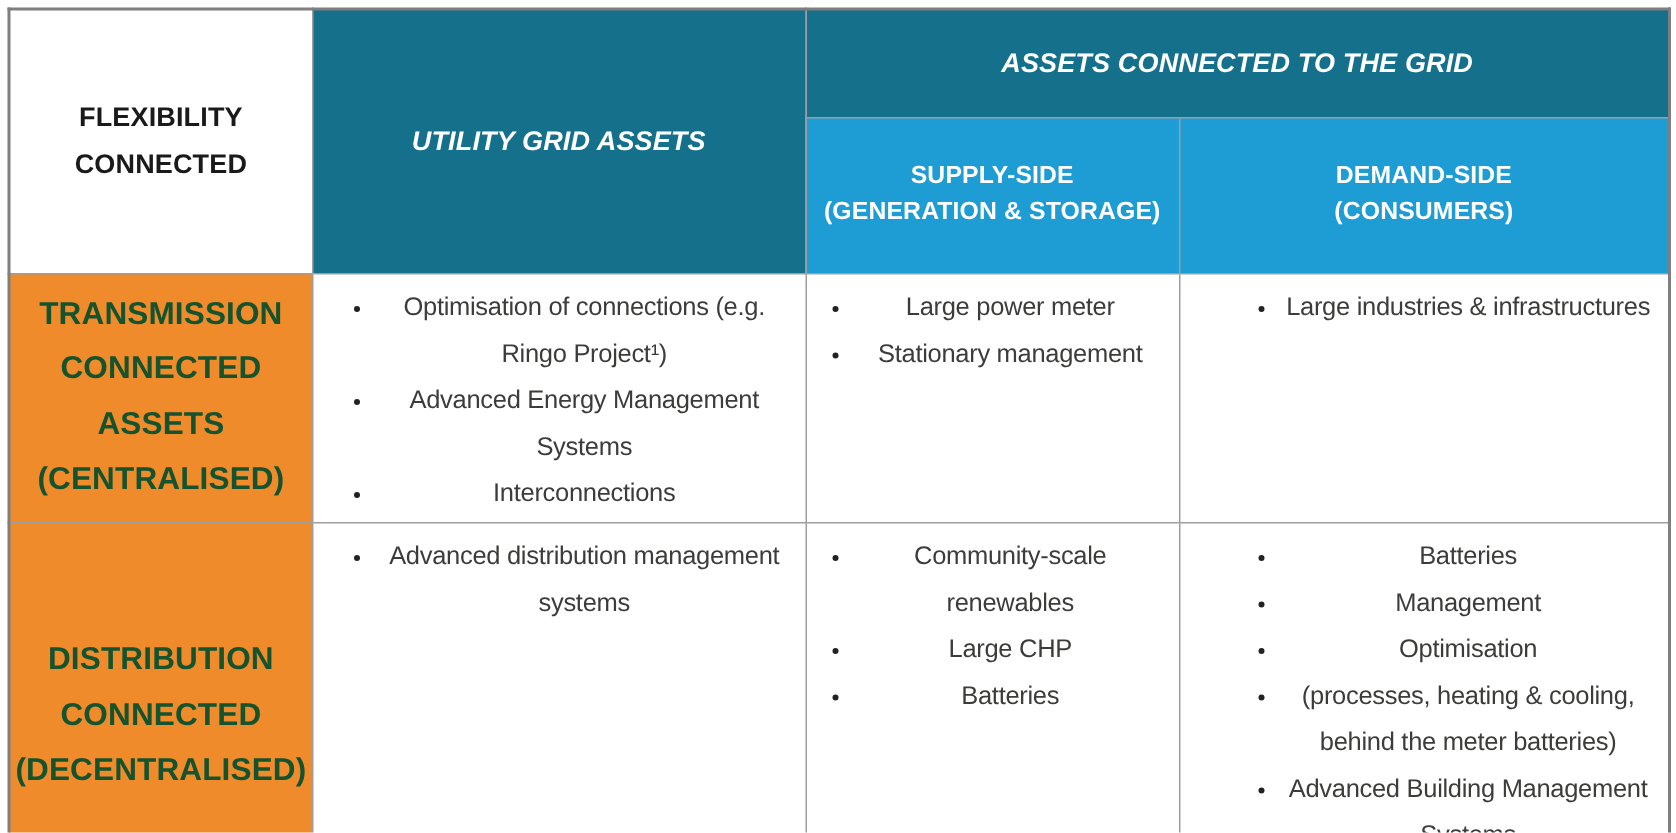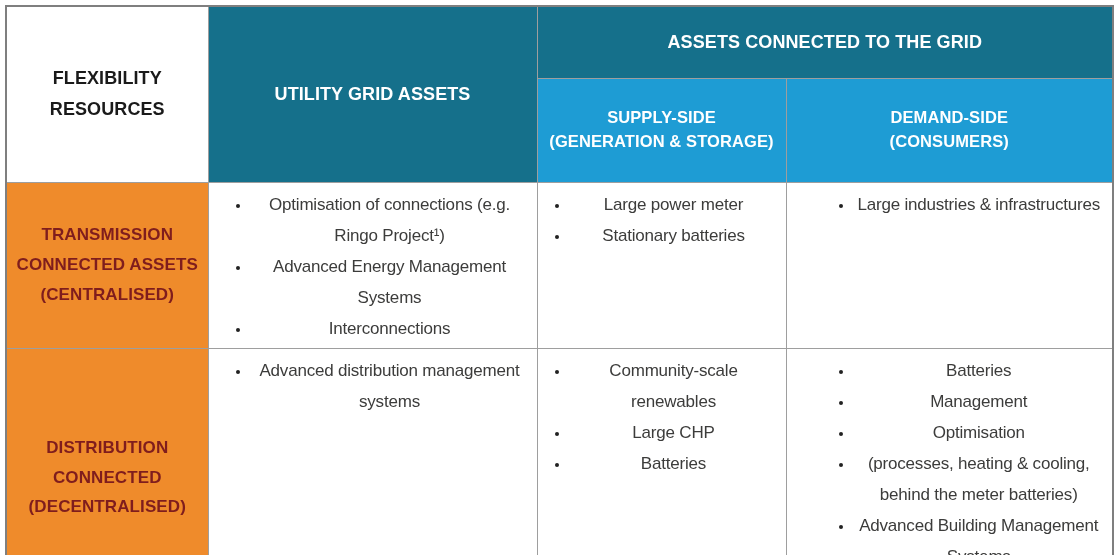--- a/index.html
+++ b/index.html
@@ -45,33 +45,34 @@
   th.corner{
     background:#ffffff;
     color:#1a1a1a;
     font-size:18px;
     line-height:1.75;
   }
   th.teal{
     background:var(--teal);
     color:#ffffff;
     font-size:18px;
+    font-style:italic;
   }
   th.group{height:72px;}
   th.sub{
     background:var(--blue);
     color:#ffffff;
     font-size:16.5px;
     line-height:1.45;
     height:104px;
   }
   th.orange{
     background:var(--orange);
-    color:#7f1d1d;
-    font-size:17px;
+    color:#14532d;
+    font-size:21px;
     line-height:1.75;
     text-align:center;
     vertical-align:middle;
     white-space:pre-line;
     letter-spacing:.1px;
   }
   tr.row1{height:129px;}
   tr.row2{height:257px;}
 
   
@@ -103,21 +104,21 @@
   <table class="flex-table">
     <colgroup>
       <col class="c1">
         <col class="c2">
         <col class="c3">
         <col class="c4">
     </colgroup>
     <thead>
       <tr>
         <th class="hdr corner" rowspan="2">FLEXIBILITY
-RESOURCES</th>
+CONNECTED</th>
         <th class="hdr teal" rowspan="2">UTILITY GRID ASSETS</th>
         <th class="hdr teal group" colspan="2">ASSETS CONNECTED TO THE GRID</th>
       </tr>
       <tr>
         <th class="hdr sub">SUPPLY-SIDE
 (GENERATION &amp; STORAGE)</th>
         <th class="hdr sub">DEMAND-SIDE
 (CONSUMERS)</th>
       </tr>
     </thead>
@@ -129,21 +130,21 @@
         <td class="cell col-utility">
           <ul>
               <li>Optimisation of connections (e.g. Ringo Project¹)</li>
               <li>Advanced Energy Management Systems</li>
               <li>Interconnections</li>
             </ul>
         </td>
         <td class="cell col-supply">
           <ul>
               <li>Large power meter</li>
-              <li>Stationary batteries</li>
+              <li>Stationary management</li>
             </ul>
         </td>
         <td class="cell col-demand">
           <ul>
               <li>Large industries &amp; infrastructures</li>
             </ul>
         </td>
       </tr>
       <tr class="row2">
         <th class="orange">DISTRIBUTION

